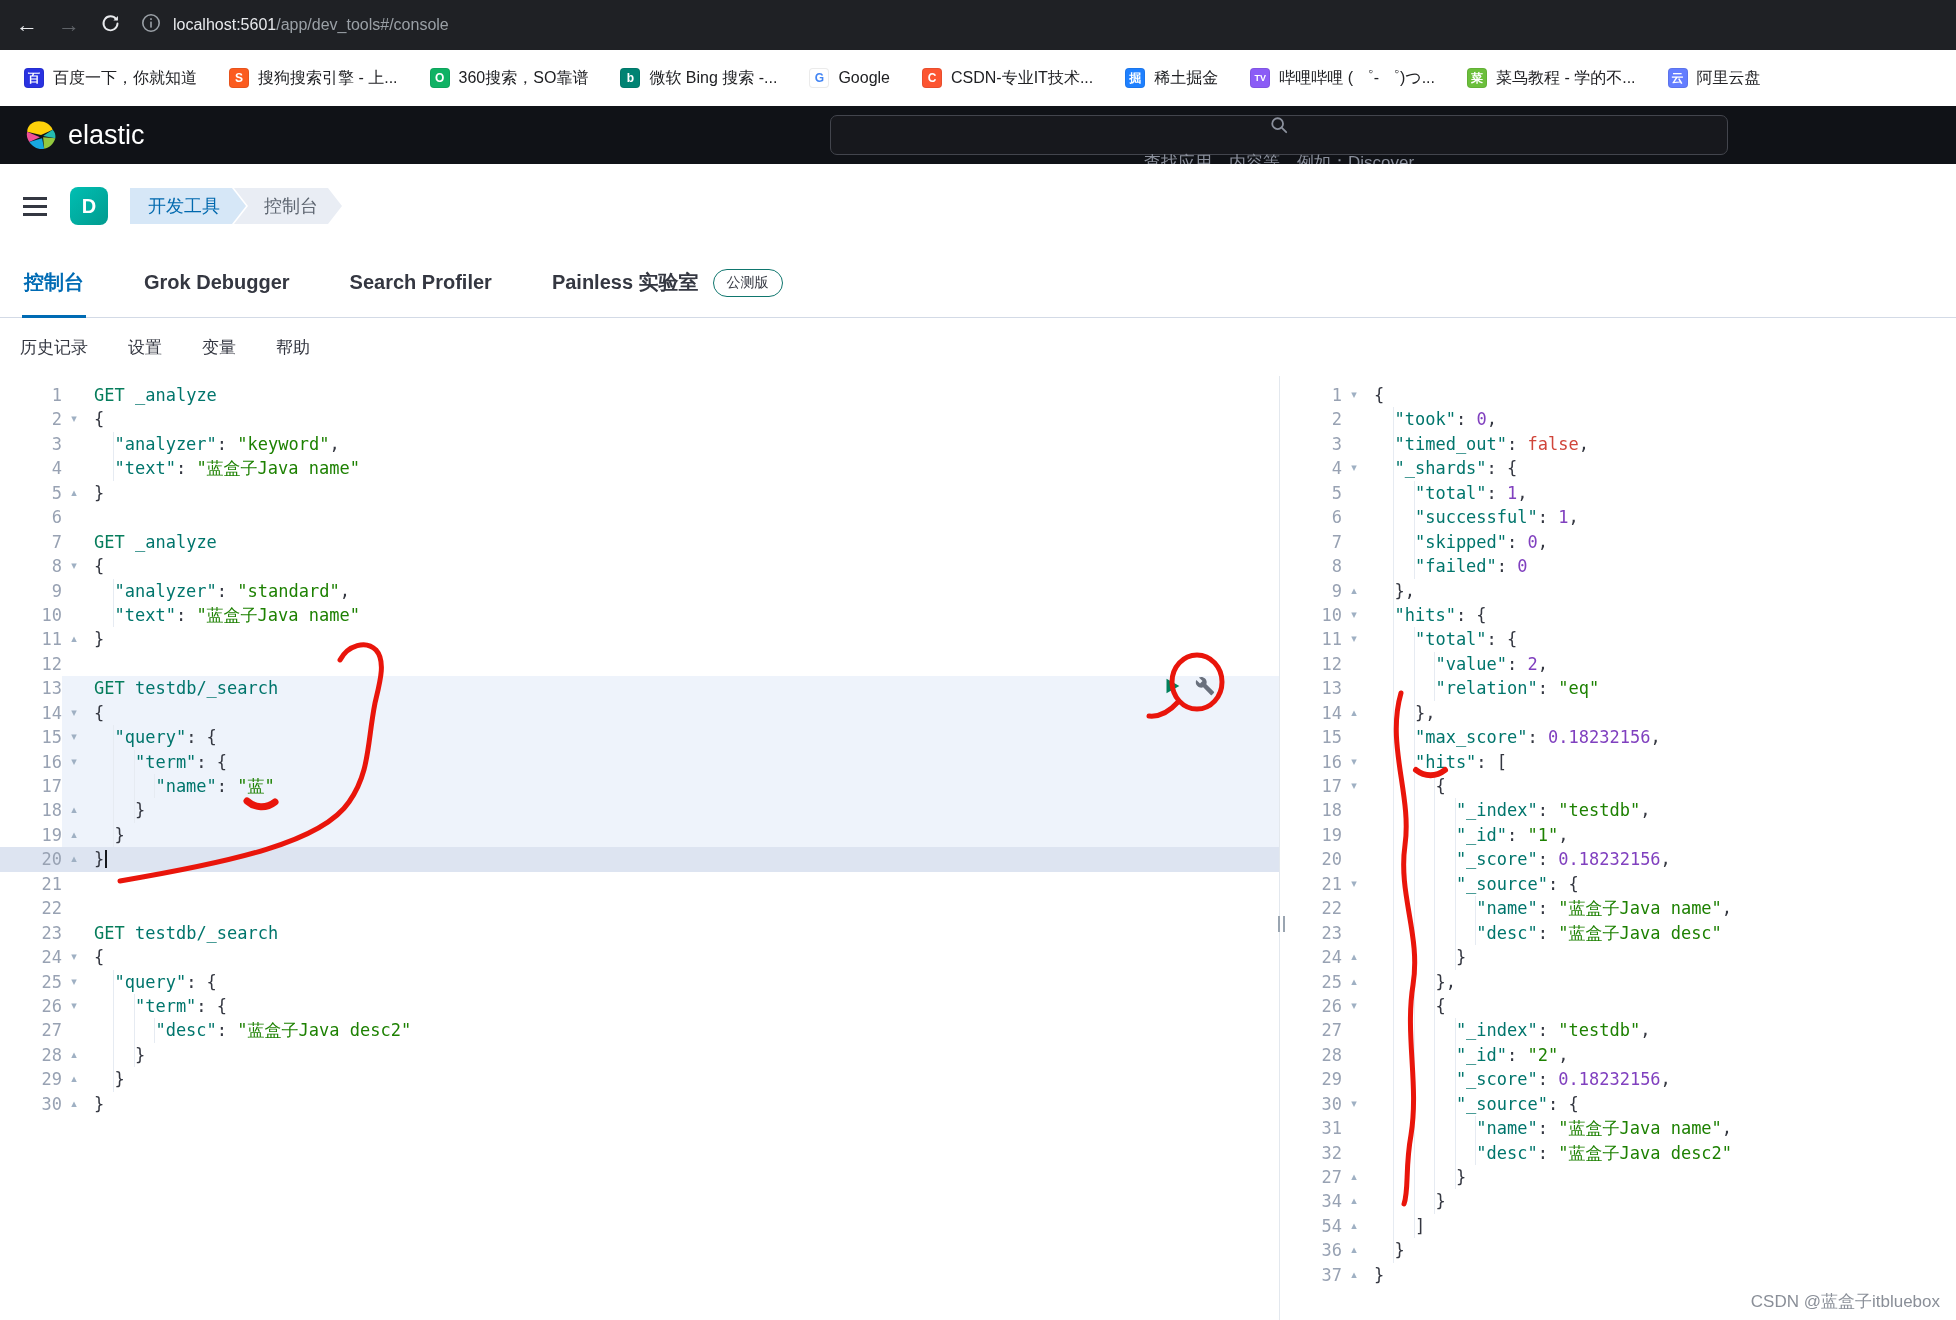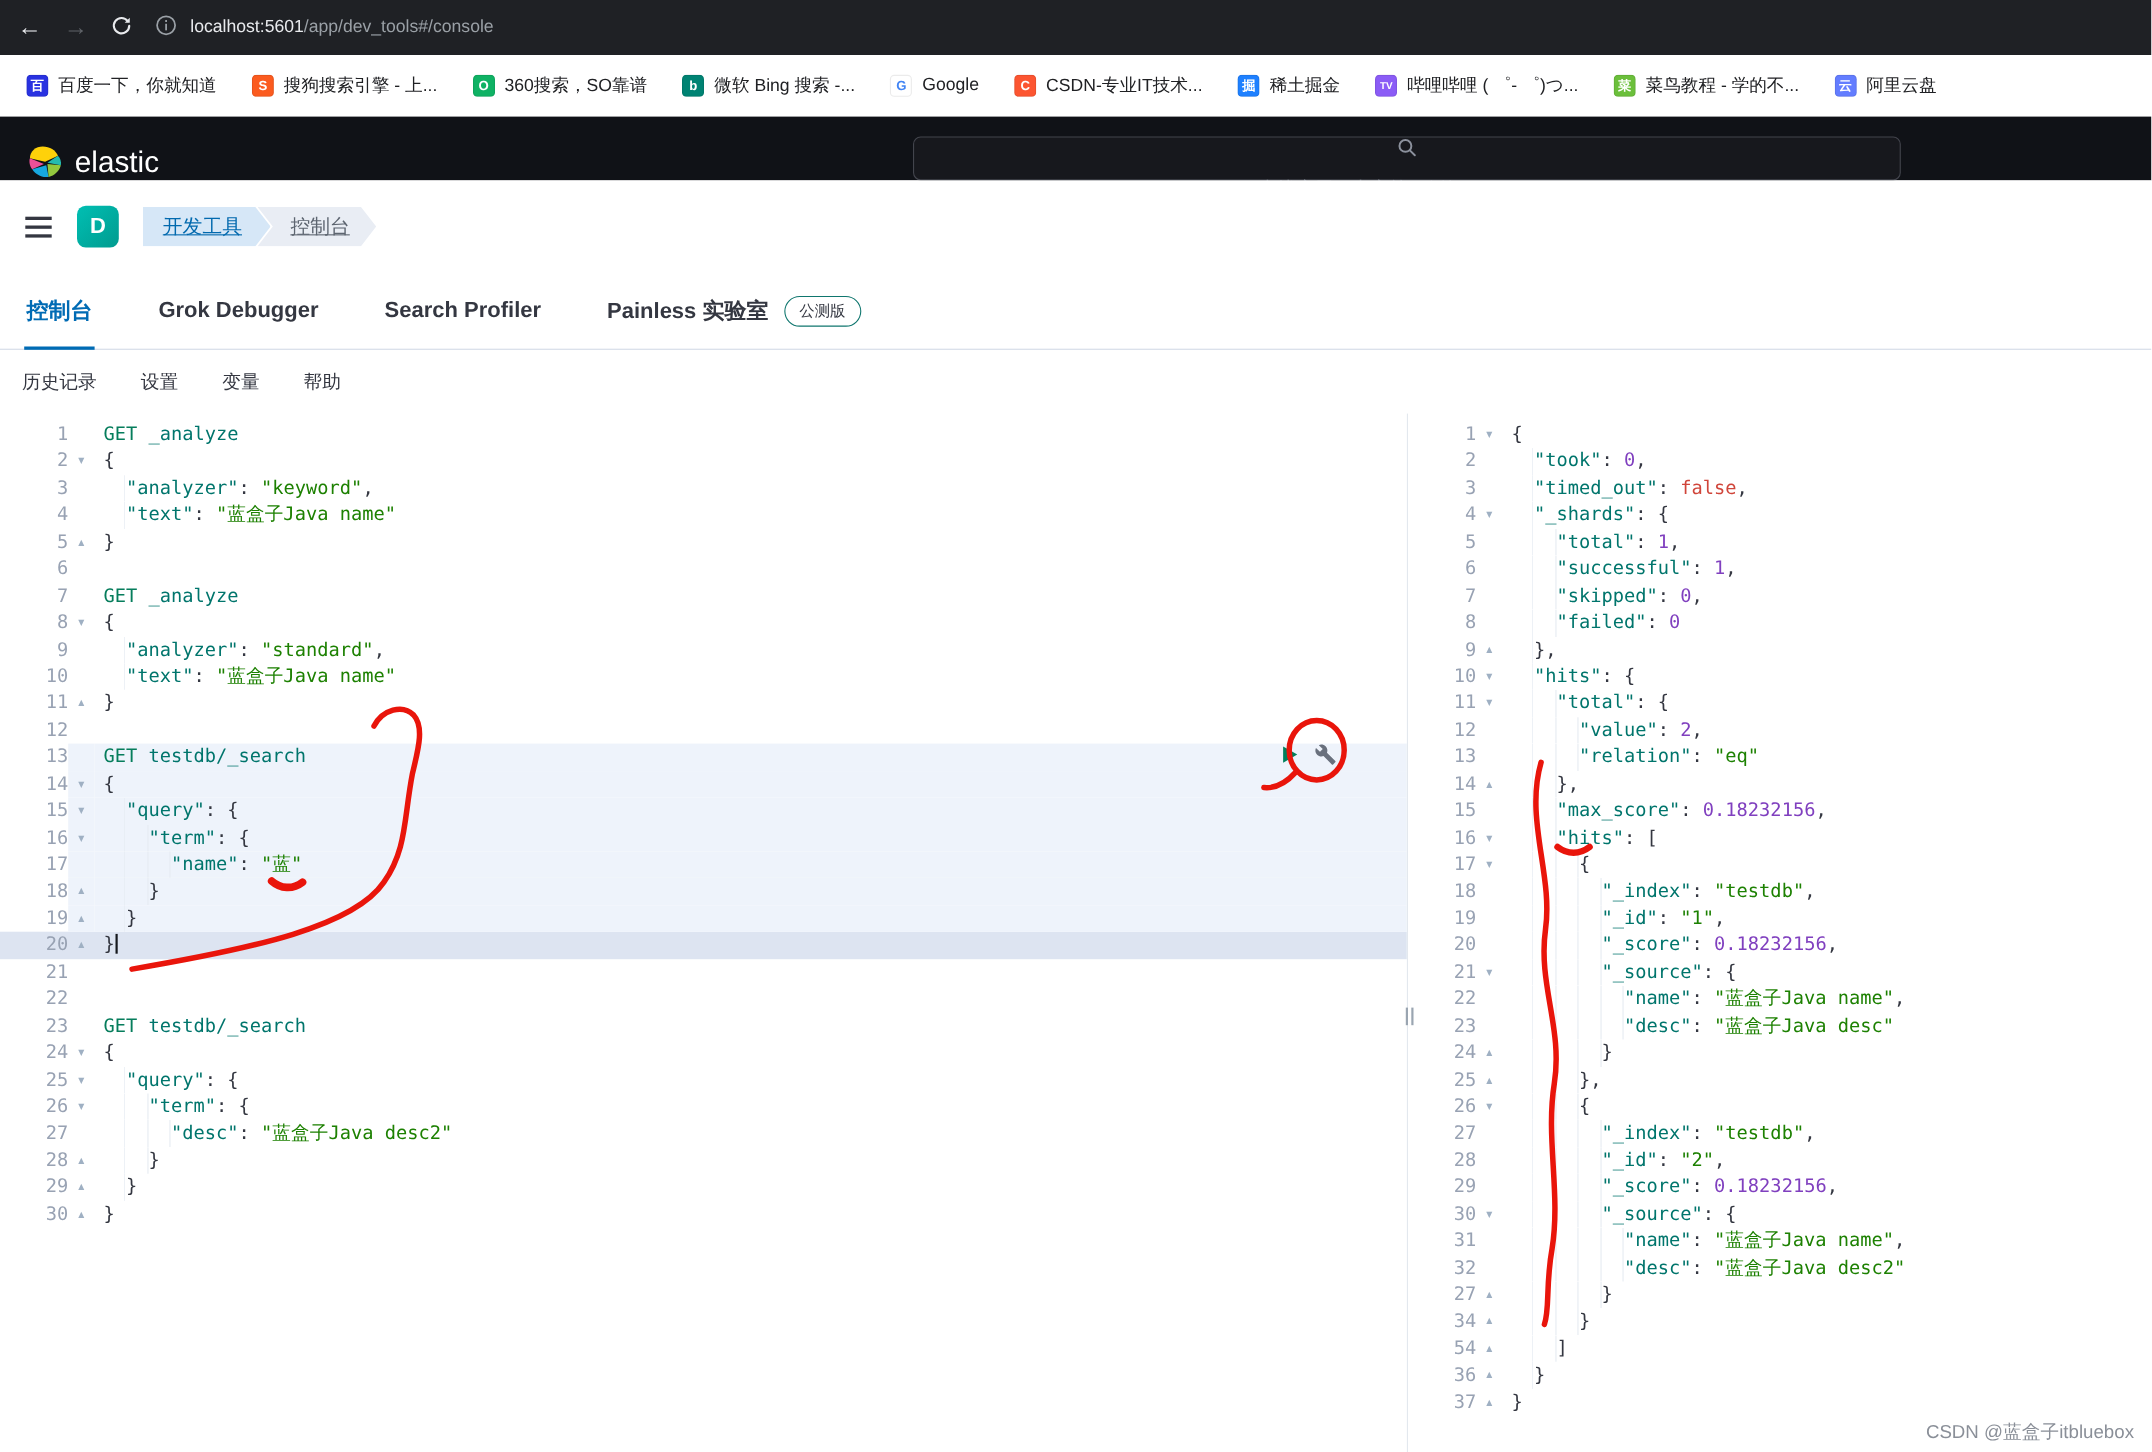--- a/index.html
+++ b/index.html
@@ -13,33 +13,33 @@
   .nav-glyph.dim { color:#5f6368; }
   .urlbar { display:flex; align-items:center; gap:12px; font-size:16px; color:#e8eaed; }
   .url-rest { color:#9aa0a6; }
 
   
   .bookmarks { flex:none; height:56px; background:#ffffff; display:flex; align-items:center; gap:32px; padding:0 24px; }
   .bm { display:flex; align-items:center; gap:9px; font-size:16px; color:#202124; white-space:nowrap; cursor:pointer; }
   .bm-ic { width:20px; height:20px; border-radius:4px; border:1px solid rgba(0,0,0,0.08); display:flex; align-items:center; justify-content:center; font-weight:bold; color:#fff; flex:none; }
 
   
-  .eui-header { flex:none; height:58px; background:#101217; display:flex; align-items:flex-end; padding:0 24px; }
+  .eui-header { flex:none; height:58px; background:#101217; display:flex; align-items:center; padding:0 24px; }
   .logo { display:flex; align-items:center; gap:10px; }
   .logo-text { color:#fff; font-size:27px; }
   .hdr-search { margin-left:auto; margin-right:204px; width:898px; height:40px; background:#17181d; border:1px solid #43454d; border-radius:7px; display:flex; align-items:center; gap:12px; padding:0 14px; color:#8b909c; font-size:17px; cursor:text;flex-direction:column; }
   .hdr-shortcut { margin-left:auto; font-family:"DejaVu Sans Mono", monospace; font-size:15px; color:#8b909c; }
 
   
   .crumb-row { flex:none; height:84px; background:#fff; display:flex; align-items:center; padding:0 22px; gap:22px; }
   .hamburger { width:26px; height:26px; display:flex; align-items:center; justify-content:center; cursor:pointer; }
   .hamburger i { display:block; width:24px; height:3px; background:#343741; box-shadow:0 8px 0 #343741, 0 -8px 0 #343741; }
   .space-badge { width:38px; height:38px; border-radius:8px; background:linear-gradient(135deg,#00bfb3,#019b8f); color:#fff; font-weight:700; font-size:20px; display:flex; align-items:center; justify-content:center; cursor:pointer; }
   .crumbs { display:flex; align-items:center; }
-  .crumb { height:36px; display:flex; align-items:center; font-size:18px;text-decoration:underline; }
+  .crumb { height:36px; display:flex; align-items:center; font-size:18px; }
   .crumb.first { background:#d6e7f7; color:#0169ae; padding:0 26px 0 18px; clip-path:polygon(0 0, calc(100% - 14px) 0, 100% 50%, calc(100% - 14px) 100%, 0 100%); cursor:pointer; }
   .crumb.second { background:#e9edf4; color:#5d6570; margin-left:-12px; padding:0 24px 0 30px; clip-path:polygon(0 0, calc(100% - 14px) 0, 100% 50%, calc(100% - 14px) 100%, 0 100%, 14px 50%); }
 
   
   .tabs-row { flex:none; height:70px; display:flex; align-items:center; padding:0 16px; border-bottom:1px solid #d3dae6; }
   .tab { position:relative; height:100%; display:flex; align-items:center; font-size:20px; font-weight:700; color:#343741; padding:0 8px; margin-right:44px; cursor:pointer; }
   .tab.active { color:#006bb4; }
   .tab.active::after { content:""; position:absolute; left:6px; right:6px; bottom:-1px; height:3px; background:#006bb4; }
   .beta-badge { margin-left:14px; border:1px solid #0f766e; border-radius:15px; padding:4px 13px; font-size:14px; font-weight:400; color:#343741; background:#fff; }
 

